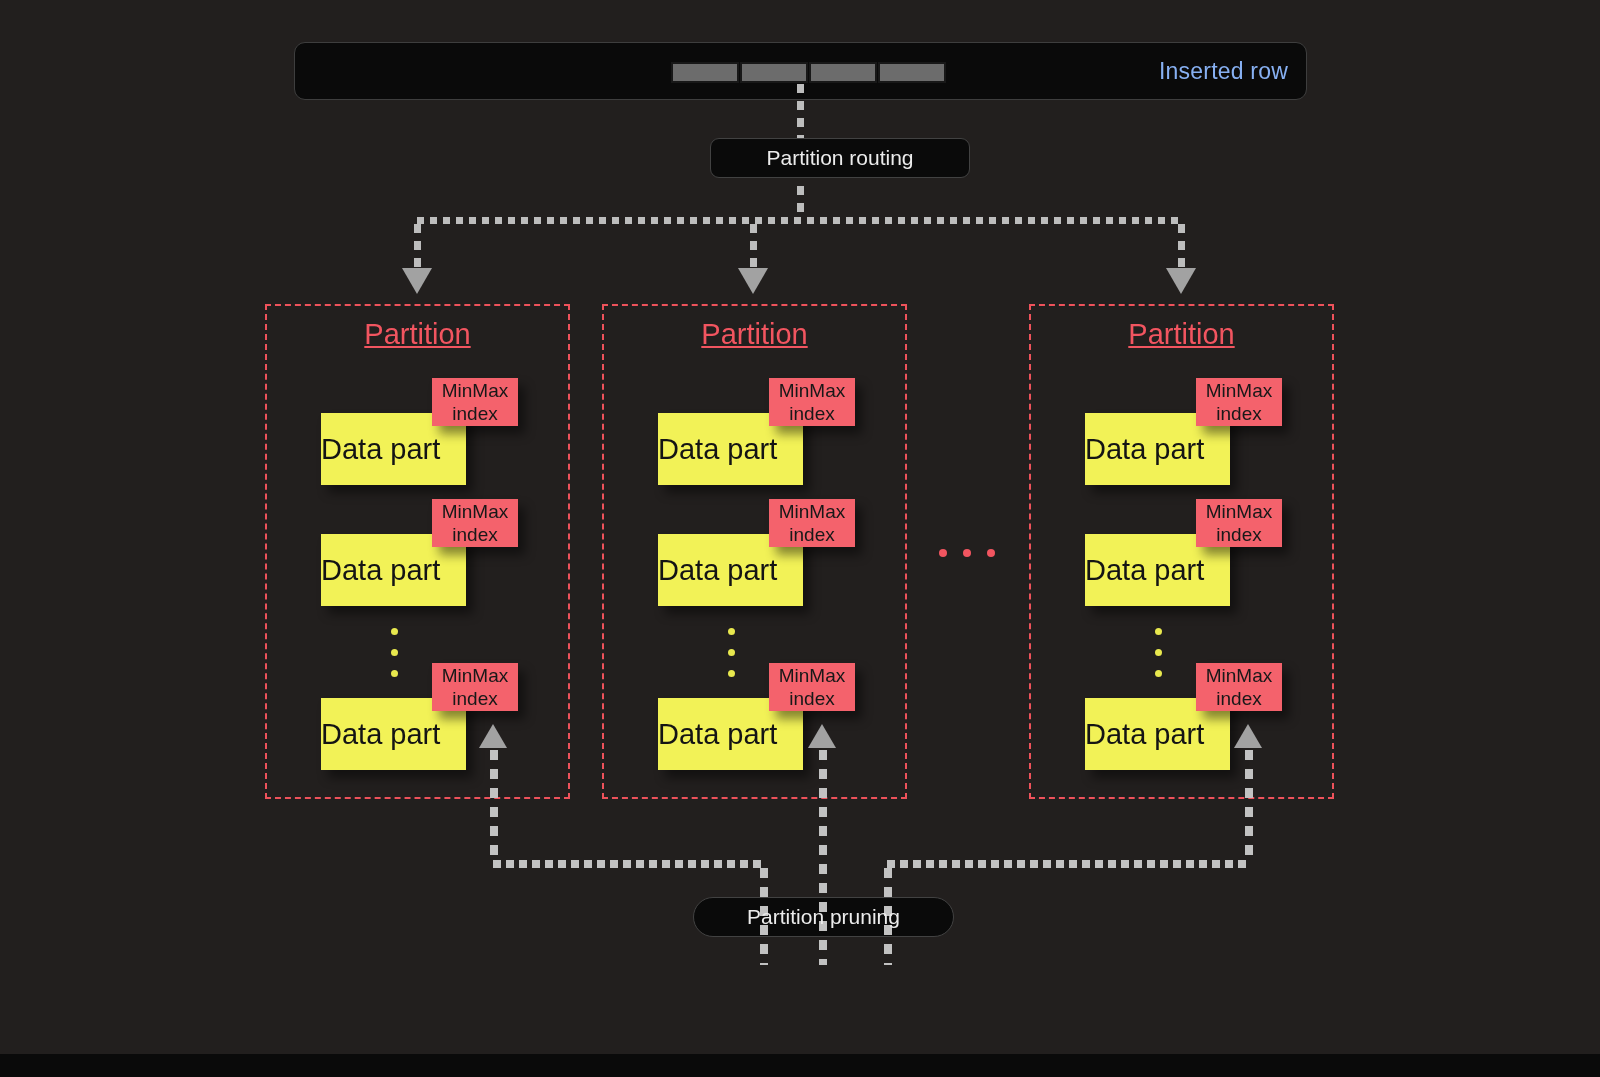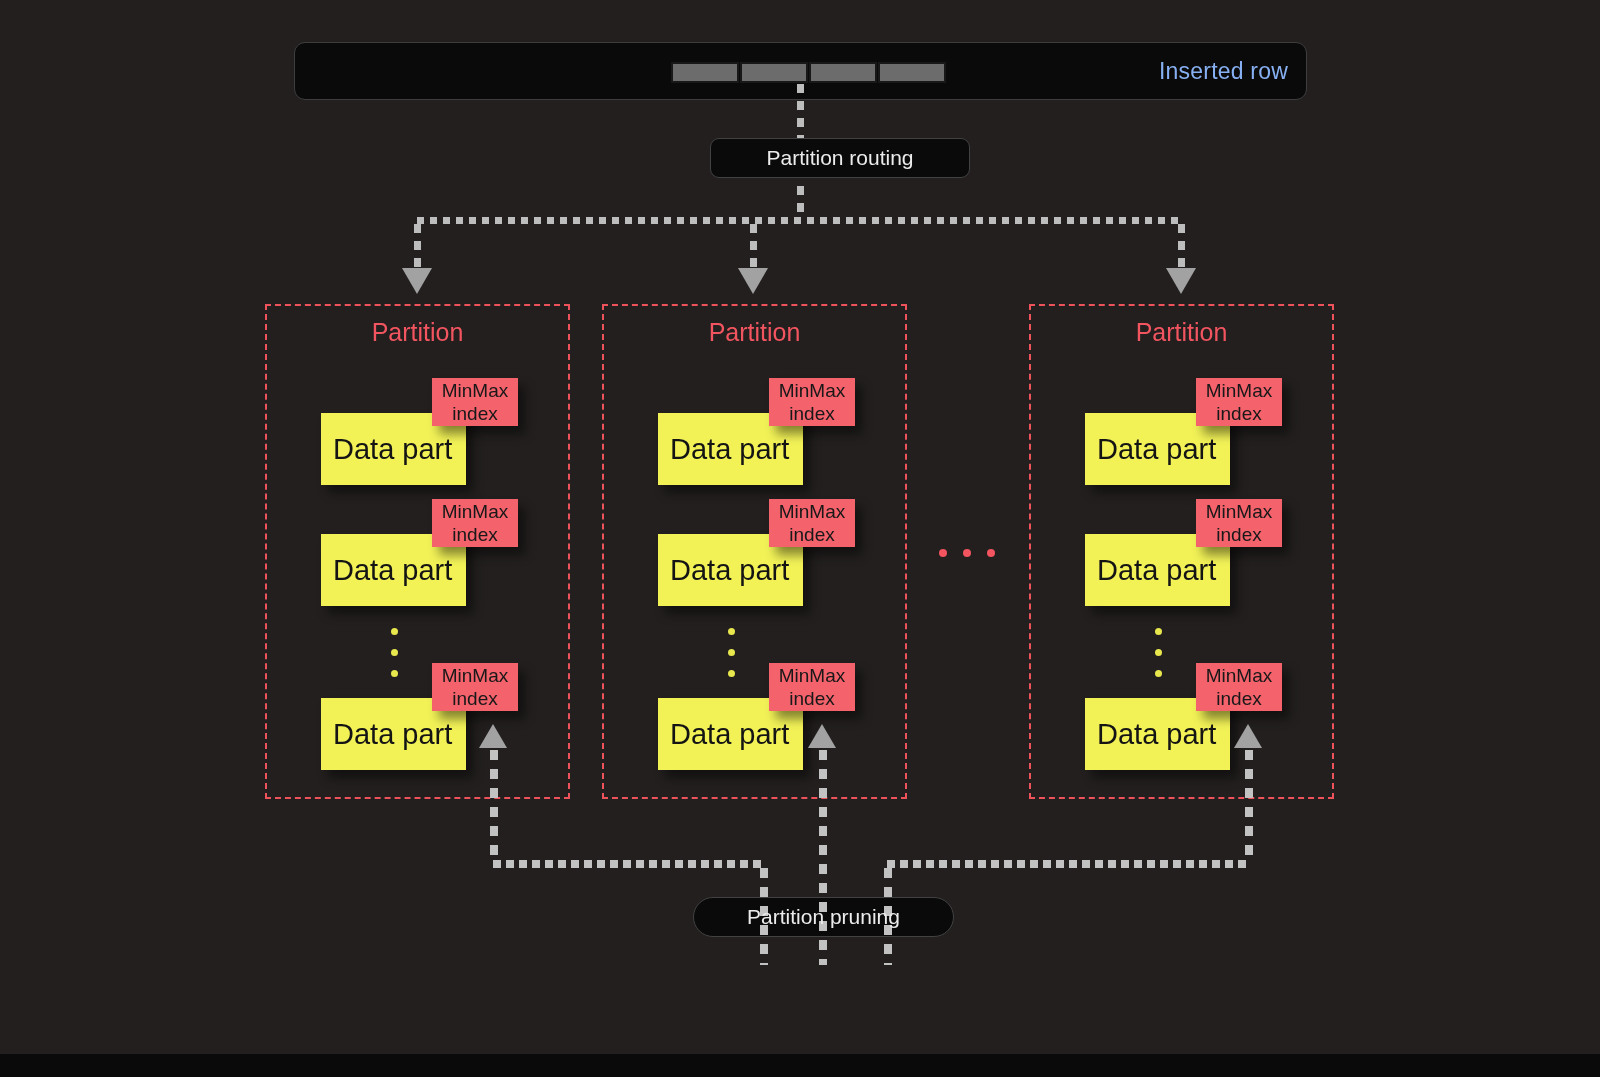--- a/index.html
+++ b/index.html
@@ -39,23 +39,23 @@
   .hdot2{position:absolute;height:8px;
          background:repeating-linear-gradient(to right,var(--line2) 0 8px,transparent 8px 13px);}
   .arrow-down{position:absolute;width:0;height:0;
               border-left:15px solid transparent;border-right:15px solid transparent;
               border-top:26px solid var(--arrow);}
   .arrow-up{position:absolute;width:0;height:0;
             border-left:14px solid transparent;border-right:14px solid transparent;
             border-bottom:24px solid var(--arrow);}
   .partition{position:absolute;top:304px;width:305px;height:495px;box-sizing:border-box;
              border:2px dashed #ee525b;}
-  .partition-title{margin-top:12px;text-align:center;color:var(--red);font-size:25px;}
+  .partition-title{margin-top:12px;text-align:center;color:var(--red);font-size:29px;text-decoration:underline;}
   .datapart{position:absolute;left:54px;width:145px;height:72px;background:var(--yellow);
-            color:#141414;font-size:29px;display:flex;align-items:center;padding-left:12px;
+            color:#141414;font-size:29px;display:flex;align-items:center;
             box-sizing:border-box;box-shadow:7px 8px 10px rgba(0,0,0,.45);}
   .minmax{position:absolute;left:165px;width:86px;height:48px;background:var(--red-box);
           color:#181818;font-size:19px;line-height:23px;text-align:center;
           display:flex;align-items:center;justify-content:center;
           box-shadow:7px 8px 10px rgba(0,0,0,.45);}
   .dotcol{position:absolute;left:124px;top:322px;display:flex;flex-direction:column;gap:14px;}
   .dotcol i{width:7px;height:7px;border-radius:50%;background:var(--yellow-dot);}
   .hdots-pink{position:absolute;left:939px;top:549px;display:flex;gap:16px;}
   .hdots-pink i{width:8px;height:8px;border-radius:50%;background:var(--red);}
   .query-box{left:297px;top:974px;width:1010px;height:62px;}

